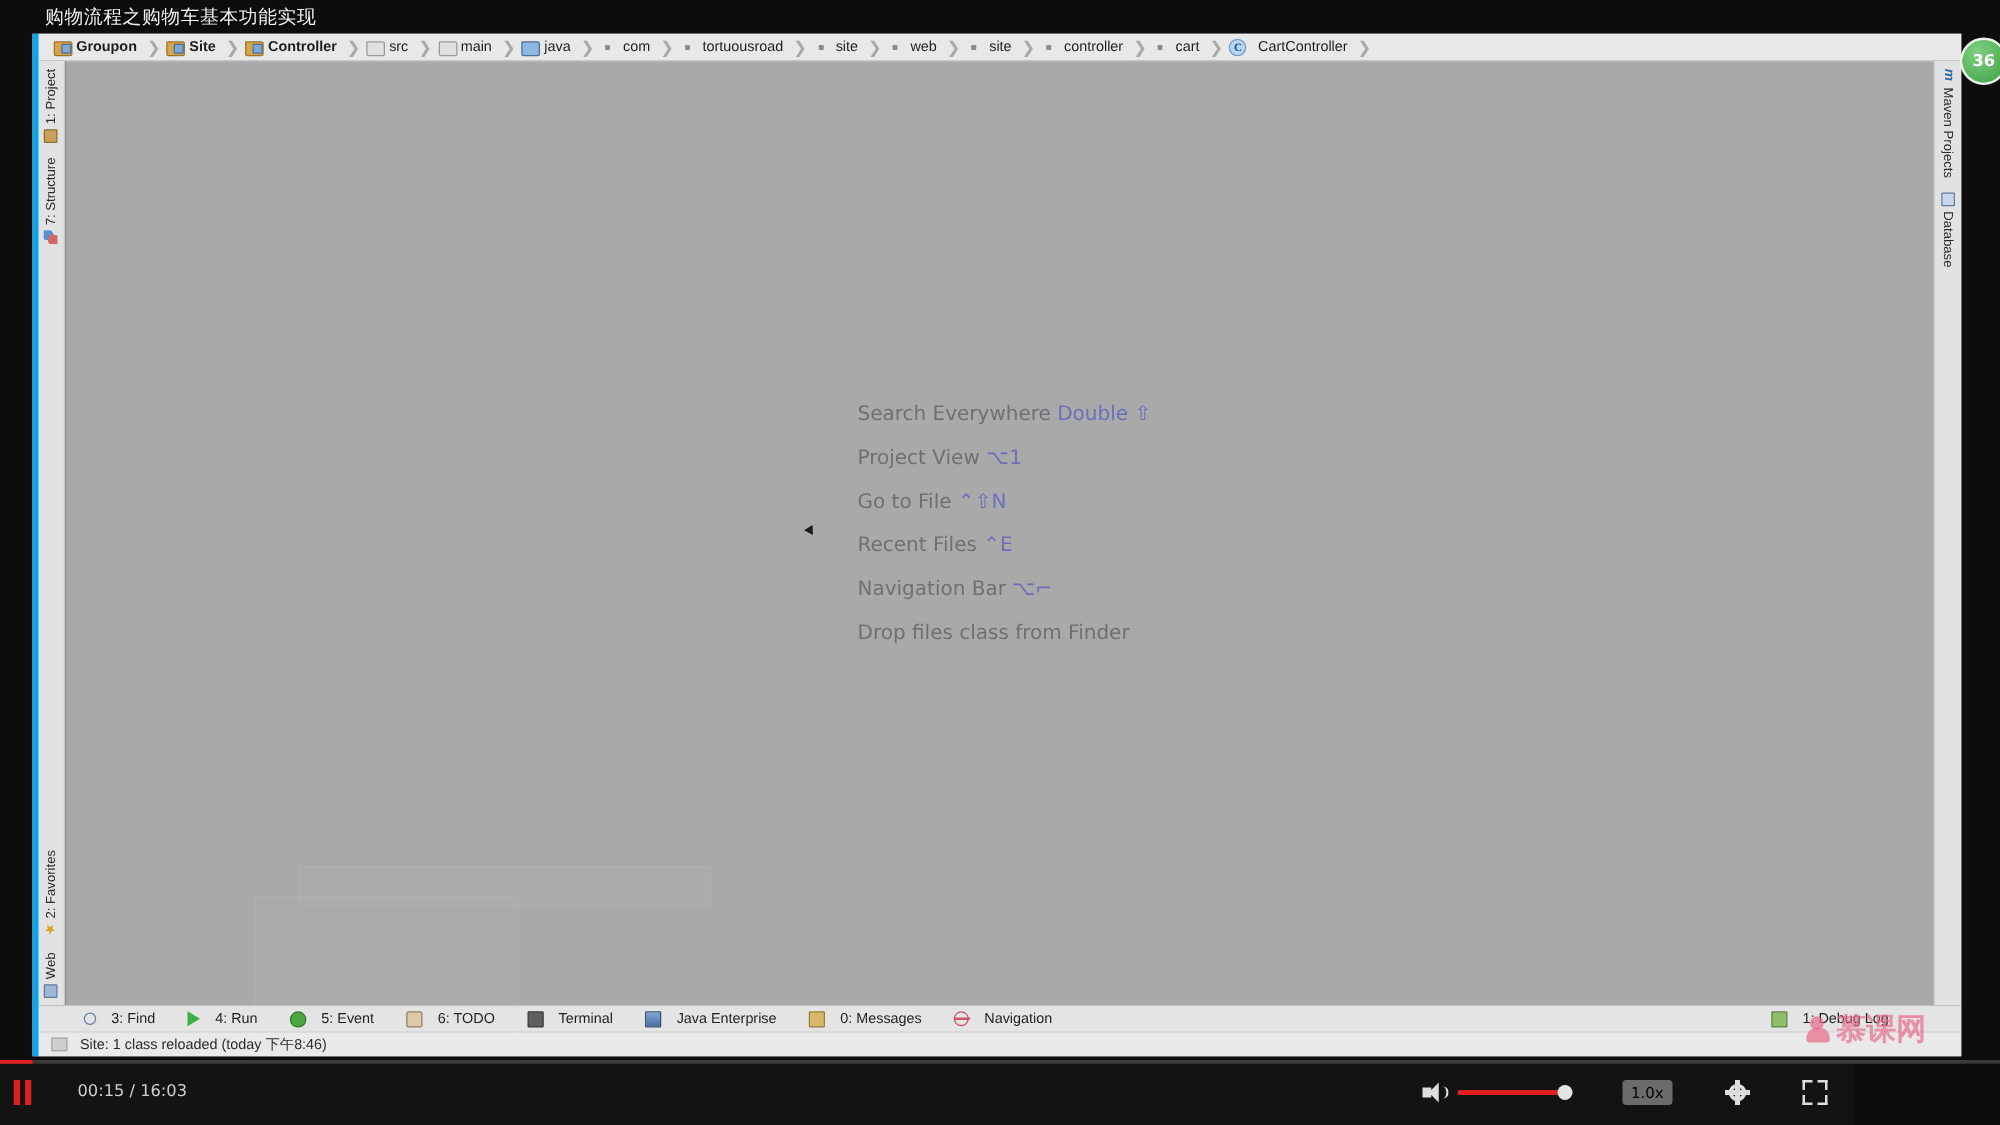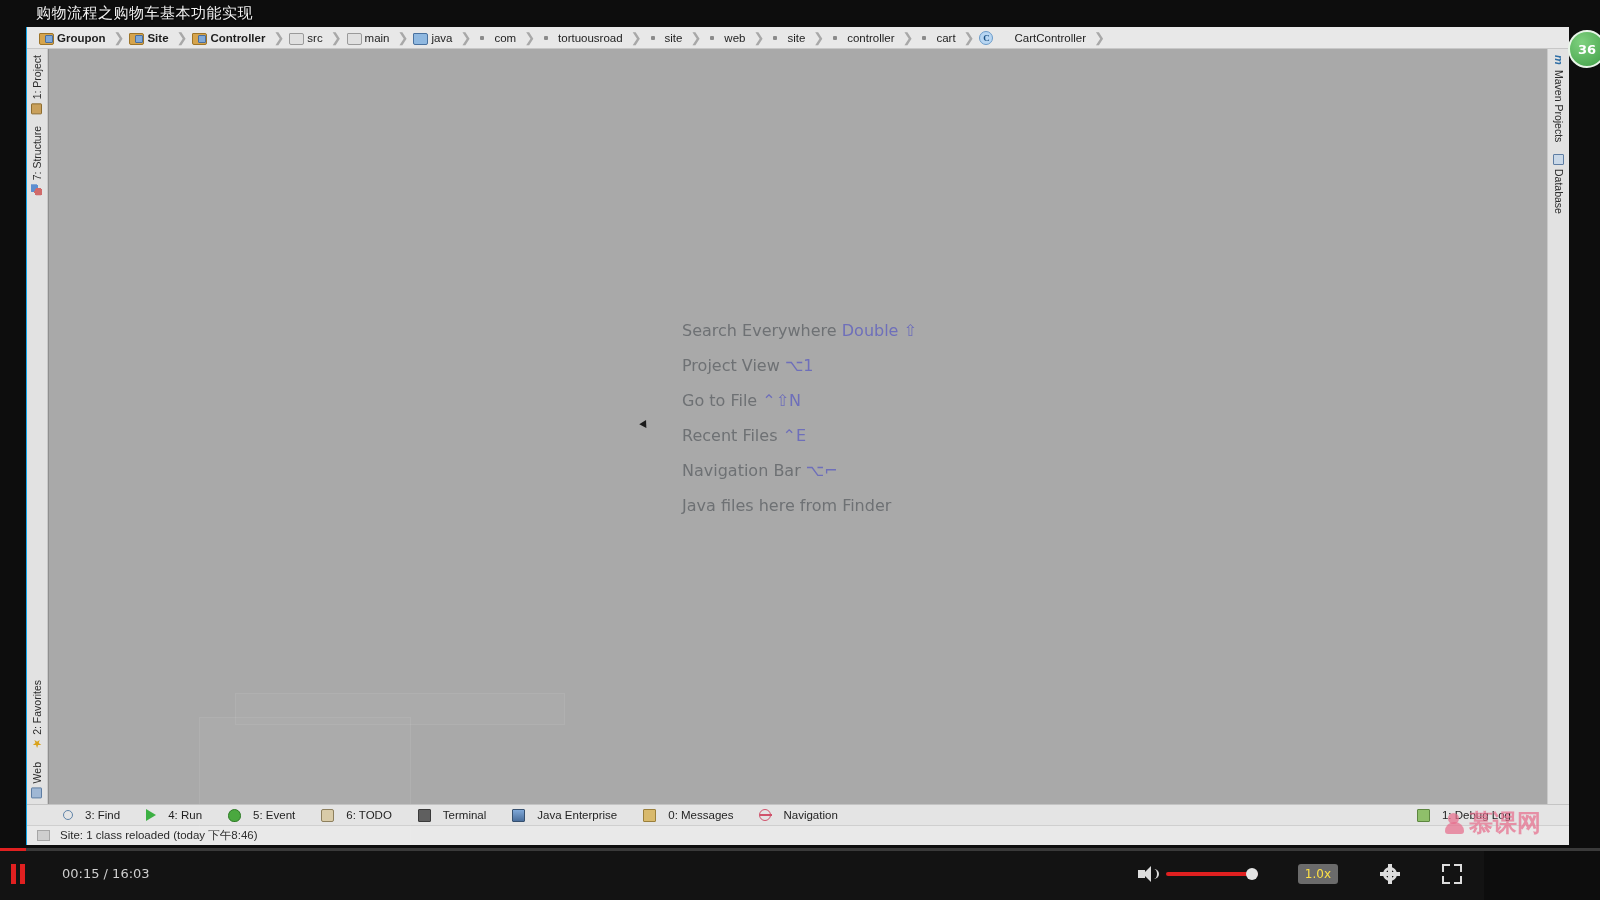--- a/index.html
+++ b/index.html
@@ -18,21 +18,21 @@
     font-family: "DejaVu Sans", sans-serif;
     text-shadow: 0 1px 2px #000;
     white-space: nowrap;
   }
 
   
   .ide {
     position: absolute; left: 26px; top: 27px;
     width: 1543px; height: 818px;
     background: #ececec;
-    border-left: 1px solid #0ea5e9;
+    border-left: 5px solid #0ea5e9;
     display: flex; flex-direction: column; justify-content: center;
   }
 
   
   .crumbbar {
     height: 22px; background: #e8e8e8;
     border-bottom: 1px solid #c7c7c7;
     display: flex; align-items: center;
     padding-left: 12px; overflow: hidden; flex: none;
   }
@@ -202,21 +202,21 @@
   .vol-icon::after {
     content:""; position:absolute; left:7px; top:3px; width:0; height:0;
     border-right: 8px solid #ddd; border-top: 8px solid transparent; border-bottom: 8px solid transparent;
   }
   .vol-wave { position:absolute; right:-1px; top:6px; width:6px; height:10px;
     border-right: 2px solid #ddd; border-radius: 0 8px 8px 0; }
   .vol-slider { position: relative; width: 92px; height: 14px; margin-right: 40px; }
   .vol-slider .bar { position:absolute; left:0; top:5px; width:92px; height:4px; background:#e02020; border-radius:2px; }
   .vol-slider .knob { position:absolute; left:80px; top:1px; width:12px; height:12px; border-radius:50%; background:#e4e4e4; }
   .speed-badge {
-    background: #6b6b6b; color: #fde047; font-size: 12px; border-radius: 3px;
+    background: #6b6b6b; color: #000000; font-size: 12px; border-radius: 3px;
     padding: 3px 7px; margin-right: 42px; font-family: "DejaVu Sans", sans-serif;
   }
   .gear-icon { width: 20px; height: 20px; margin-right: 42px; position: relative; }
   .gear-icon .ring { position:absolute; left:3px; top:3px; width:14px; height:14px; border:3px solid #ddd; border-radius:50%; }
   .gear-icon .t { position:absolute; background:#ddd; width:4px; height:20px; left:8px; top:0; }
   .gear-icon .t2 { position:absolute; background:#ddd; width:20px; height:4px; left:0; top:8px; }
   .fs-icon { width: 20px; height: 20px; margin-right: 22px; position: relative; }
   .fs-icon i { position: absolute; width: 8px; height: 8px; }
   .fs-icon i:nth-child(1){ left:0; top:0; border-left:2px solid #ddd; border-top:2px solid #ddd; }
   .fs-icon i:nth-child(2){ right:0; top:0; border-right:2px solid #ddd; border-top:2px solid #ddd; }
@@ -293,21 +293,21 @@
           <span class="txt">controller</span>
         </div>
       <span class="crumb-sep">❯</span>
       <div class="crumb">
           <span class="ico folder-pkg"></span>
           <span class="txt">cart</span>
         </div>
       <span class="crumb-sep">❯</span>
       <div class="crumb">
           <span class="ico class-icon">C</span>
-          <span class="txt" style="margin-left:16px">CartController</span>
+          <span class="txt" style="margin-left:4px">CartController</span>
         </div>
       <span class="crumb-sep">❯</span>
     </div>
 
     <div class="ide-body">
 
       <div class="vstrip">
         <div class="vgroup">
           <div class="vtab up">
             <span class="tico project"></span>
@@ -335,21 +335,21 @@
         <div class="ghost" style="left:186px;top:644px;width:330px;height:32px"></div>
 
         <div class="cursor-arrow"></div>
 
         <div class="hintlist">
           <div class="hint"><span>Search Everywhere</span> <span class="key">Double ⇧</span></div>
           <div class="hint"><span>Project View</span> <span class="key">⌥1</span></div>
           <div class="hint"><span>Go to File</span> <span class="key">⌃⇧N</span></div>
           <div class="hint"><span>Recent Files</span> <span class="key">⌃E</span></div>
           <div class="hint"><span>Navigation Bar</span> <span class="key">⌥⌐</span></div>
-          <div class="hint"><span>Java files here from Finder</span></div>
+          <div class="hint"><span>Drop files class from Finder</span></div>
         </div>
       </div>
 
       <div class="vstrip right">
         <div class="vgroup">
           <div class="vtab">
             <span class="tico maven">m</span>
             <span>Maven Projects</span>
           </div>
           <div class="vtab">

